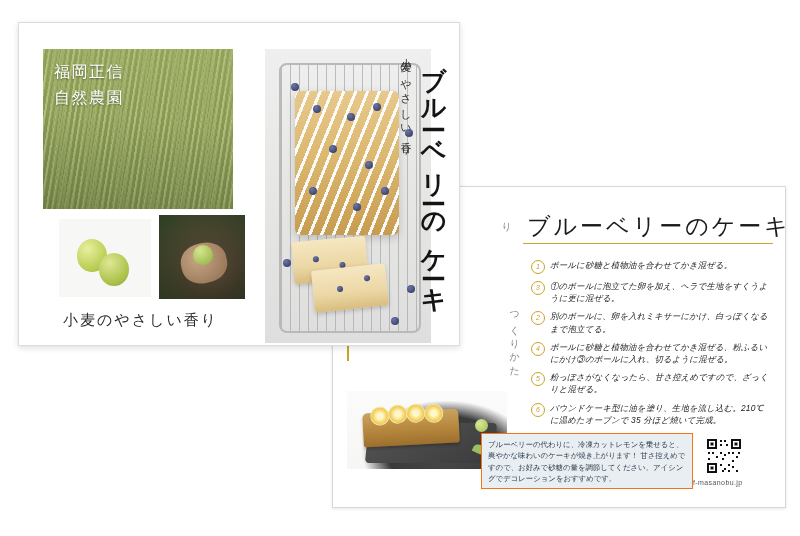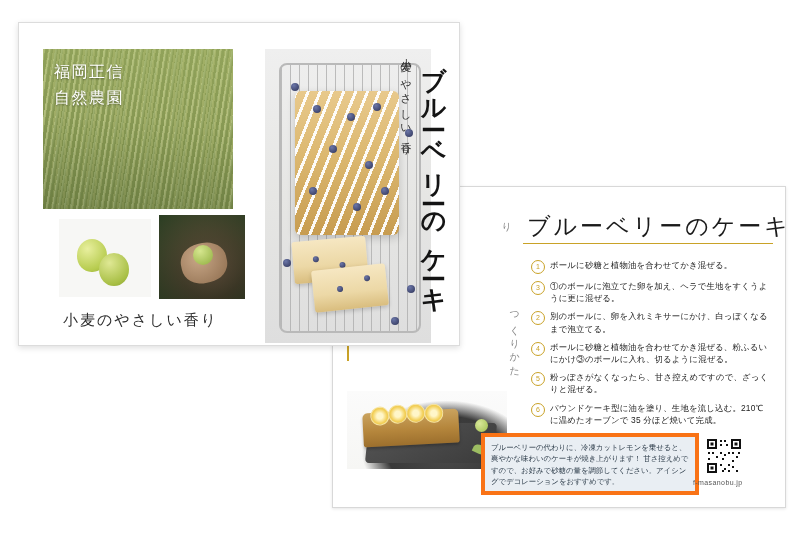--- a/index.html
+++ b/index.html
@@ -56,20 +56,21 @@
   
   .steps{
     position:absolute;
     left:198px; top:72px;
     width:238px;
   }
   .step{
     display:flex;
     align-items:flex-start;
     margin-bottom:6px;
+    font-style:italic;
   }
   .step-num{
     flex:0 0 auto;
     width:12px;height:12px;
     border:1px solid #c9a227;
     border-radius:50%;
     color:#c9a227;
     font-size:7px;
     line-height:11px;
     text-align:center;
@@ -148,21 +149,21 @@
     border-radius:50%;
     background:radial-gradient(circle at 35% 35%,#d9e89a,#9fbf4d);
   }
 
   
   .note-box{
     position:absolute;
     left:148px; top:246px;
     width:210px;height:54px;
     background:#e9eef3;
-    border:4px solid #f97316;
+    border:1px solid #f97316;
   }
   .note-box p{
     margin:0;
     font-size:7.4px;
     line-height:1.55;
     color:#2b3a48;
     padding:5px 6px 0 6px;
   }
 
   

